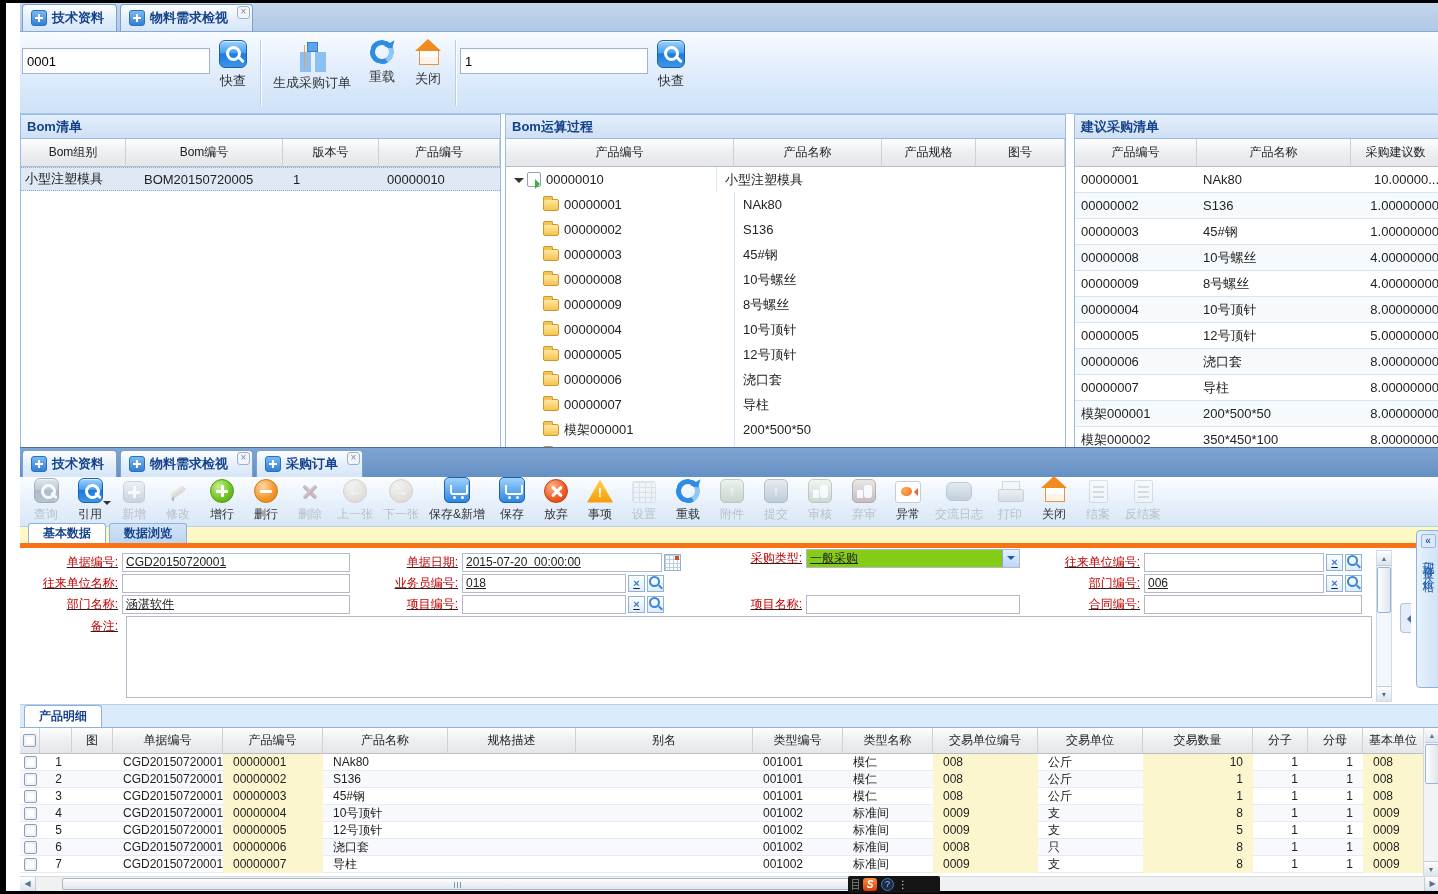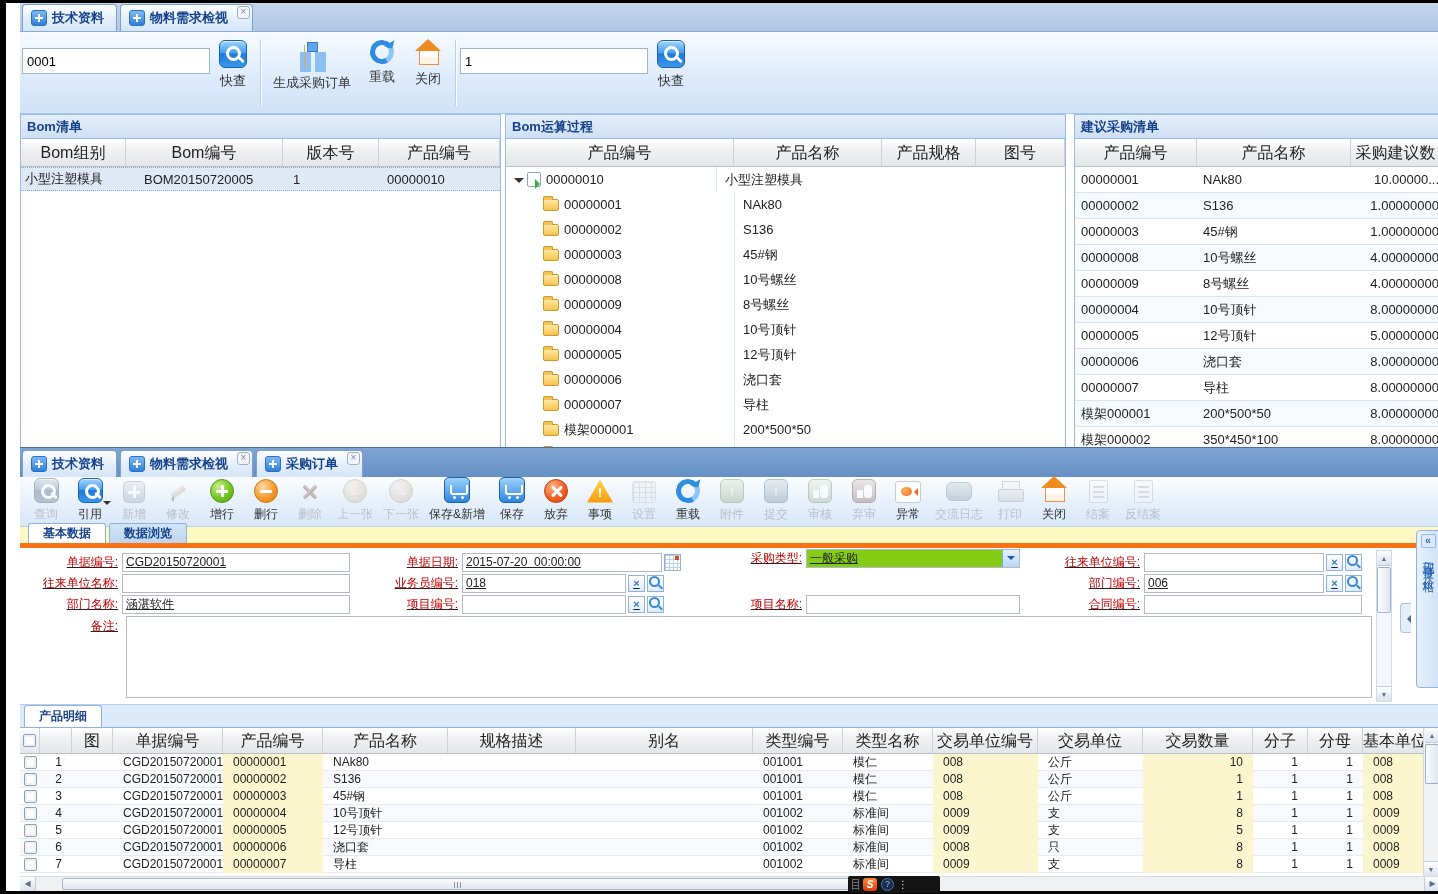--- a/index.html
+++ b/index.html
@@ -120,21 +120,21 @@
   .tbv .lbl{font-size:13px;color:#333;white-space:nowrap;}
   .vsep{width:1px;height:66px;background:#b9cfe8;box-shadow:1px 0 0 #fff;margin:2px 4px;flex:none;}
 
   
   #panels{left:0;top:111px;width:1420px;height:336px;background:#fff;overflow:hidden;}
   .panel{position:absolute;top:0;height:336px;border:1px solid #99bbe8;background:#fff;overflow:hidden;}
   .ptitle{height:24px;background:linear-gradient(#e4eefb,#cfe0f4);border-bottom:1px solid #99bbe8;
     font-weight:bold;color:#15428b;font-size:13px;line-height:23px;padding-left:6px;}
   .phead{height:28px;display:flex;}
   .hc{background:linear-gradient(#ffffff,#eef0f2 45%,#e4e6ea);border-right:1px solid #cdd2d8;border-bottom:1px solid #b9bec6;
-    text-align:center;font-size:16px;color:#222;line-height:27px;white-space:nowrap;overflow:hidden;flex:none;}
+    text-align:center;font-size:12px;color:#222;line-height:27px;white-space:nowrap;overflow:hidden;flex:none;}
   .prow{display:flex;height:24px;align-items:center;font-size:13px;}
   .prow.sel{background:#dfe8f5;border-top:1px dotted #89a6d0;border-bottom:1px dotted #89a6d0;}
   .prow span{padding-left:4px;white-space:nowrap;overflow:hidden;flex:none;}
 
   .trow{display:flex;height:25px;align-items:center;font-size:13px;padding-left:6px;}
   .trow.child{padding-left:22px;}
   .expander{width:14px;height:25px;position:relative;flex:none;visibility:hidden;}
   .trow.root .expander{visibility:visible;}
   .trow.root .expander::before{content:"";position:absolute;left:2px;top:11px;border:5px solid transparent;border-top-color:#333;}
   .nicon{width:16px;height:12px;margin:0 5px 0 1px;background:linear-gradient(#ffe8a3,#f6c44e);border:1px solid #c9992e;border-radius:2px;position:relative;flex:none;}

